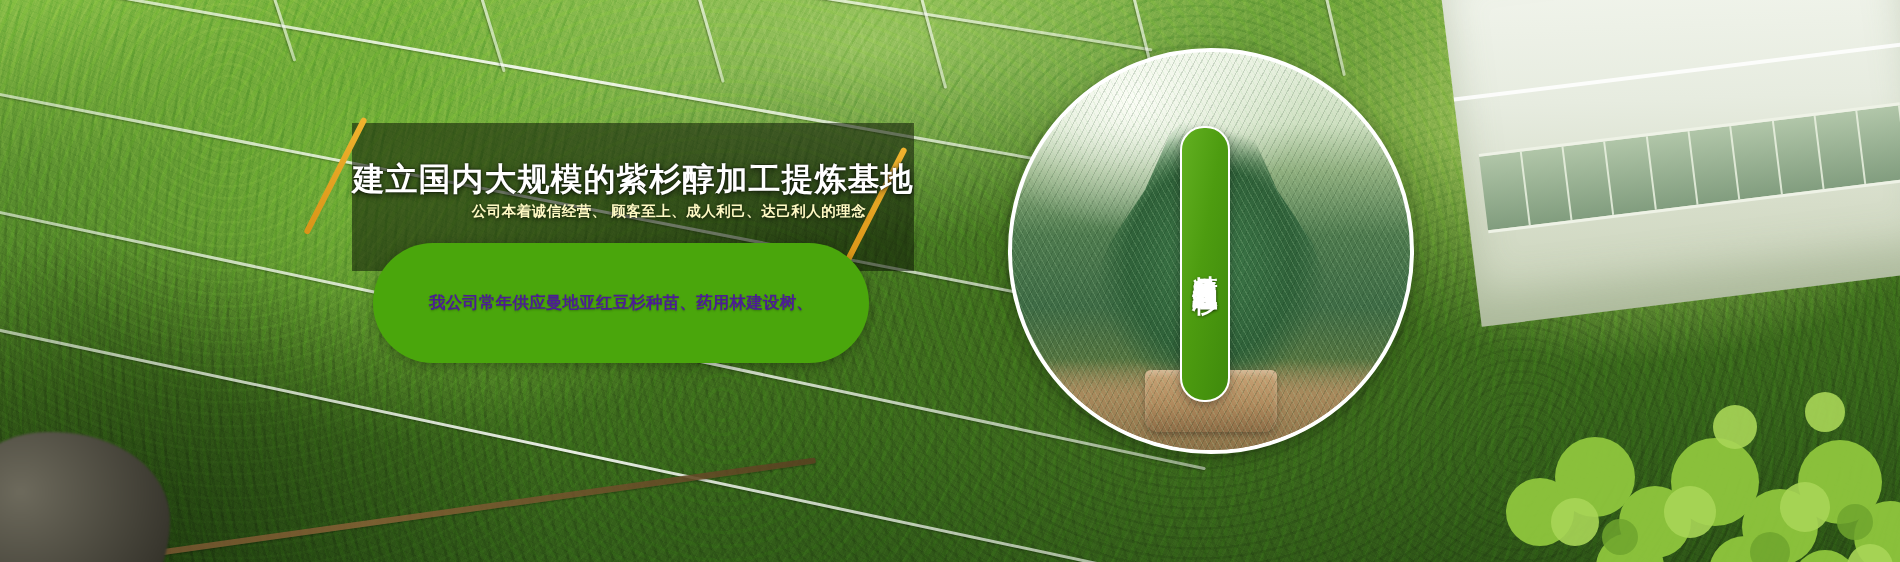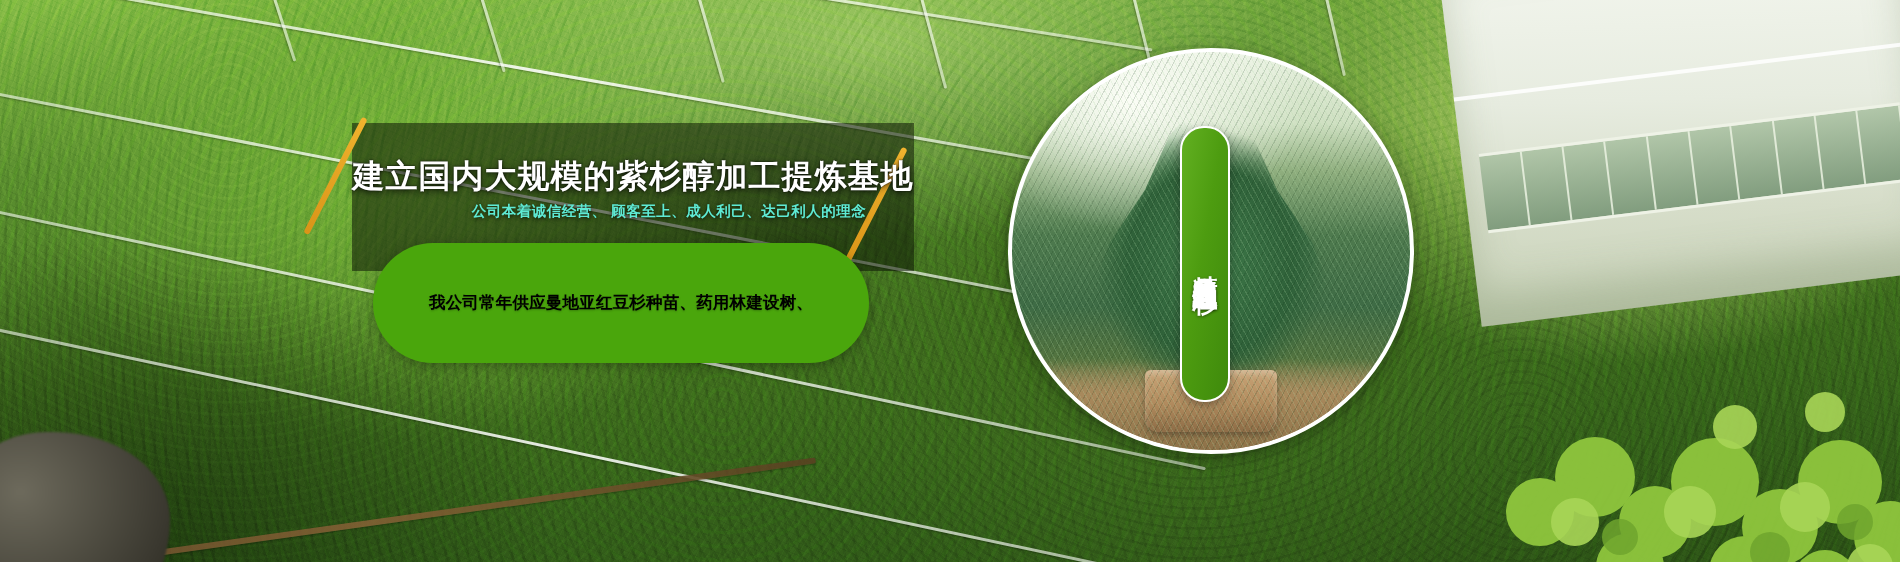--- a/index.html
+++ b/index.html
@@ -156,29 +156,28 @@
     top: 160px;
     width: 562px;
     text-align: center;
     color: #ffffff;
     font-size: 32px;
     font-weight: 700;
     letter-spacing: 1px;
     line-height: 1.2;
     text-shadow: 0 2px 6px rgba(0,0,0,.7), 0 0 2px rgba(0,0,0,.9);
     white-space: nowrap;
-    font-family: Liberation Mono, monospace;
   }
   .subhead {
     position: absolute;
     left: 352px;
     top: 202px;
     width: 634px;
     text-align: center;
-    color: #5eead4;
+    color: #fef9c3;
     font-size: 14.5px;
     font-weight: 700;
     letter-spacing: .5px;
     text-shadow: 0 1px 4px rgba(0,0,0,.8);
     white-space: nowrap;
   }
 
   
   .green-box {
     position: absolute;
@@ -187,21 +186,21 @@
     width: 496px;
     height: 120px;
     border-radius: 60px;
     background: #4aa60c;
     box-shadow: 0 3px 12px rgba(0,0,0,.30);
     display: flex;
     align-items: center;
     justify-content: center;
   }
   .green-box .lines {
-    color: #000000;
+    color: #4c1d95;
     font-size: 16.5px;
     font-weight: 700;
     line-height: 1.56;
     letter-spacing: .2px;
     text-shadow: 0 1px 2px rgba(0,0,0,.25);
     padding: 0 26px;
     white-space: nowrap;
   }
 
   

